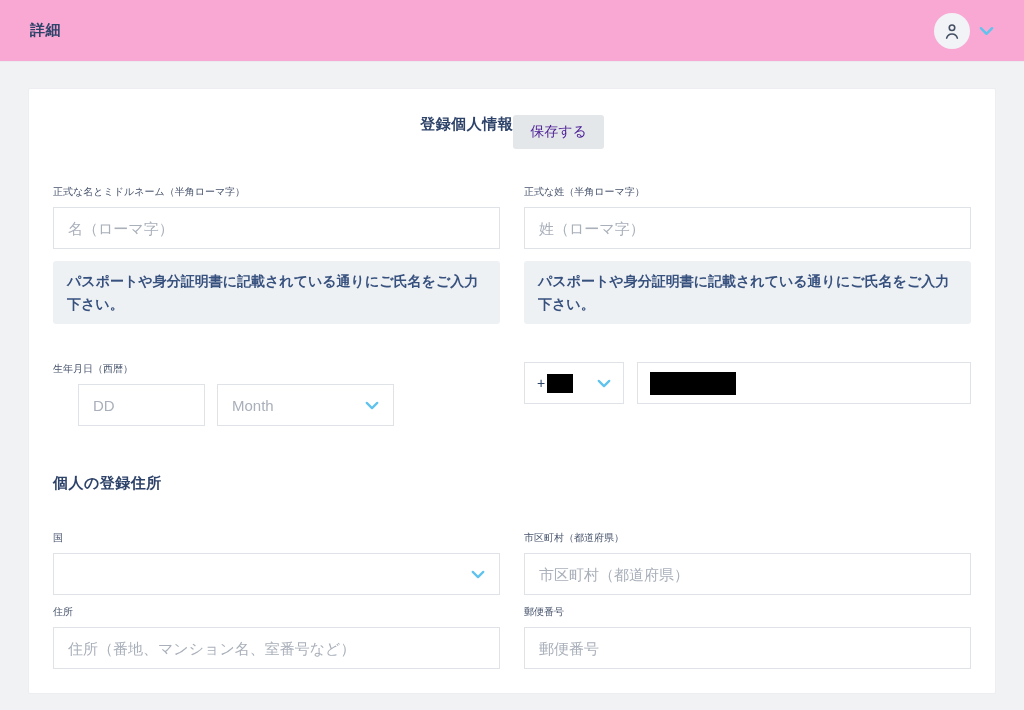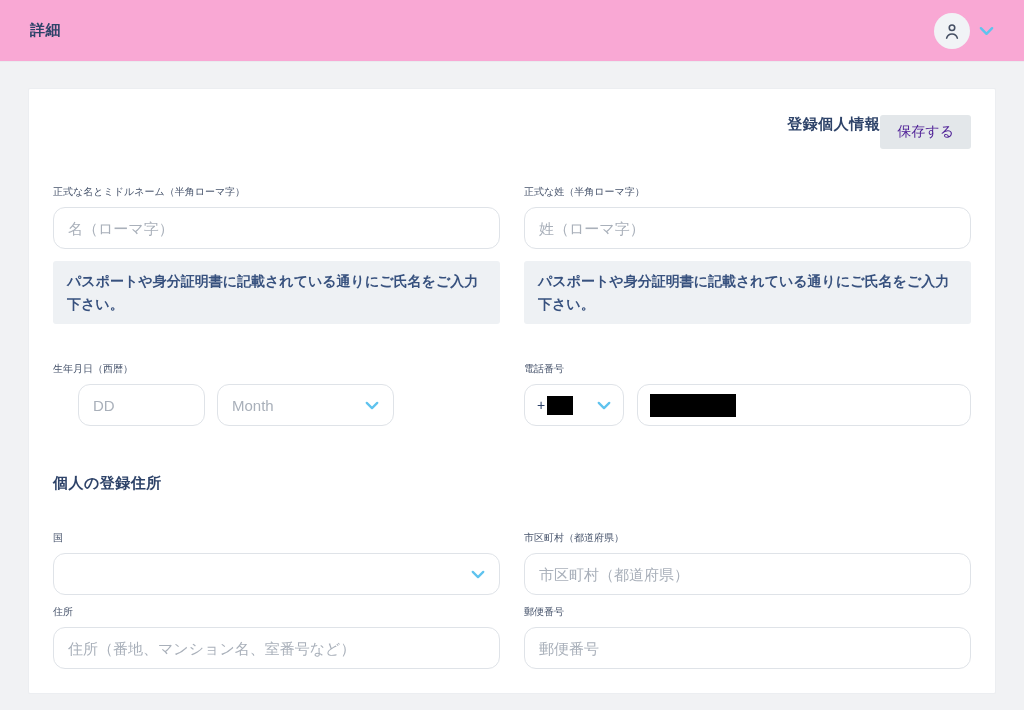--- a/index.html
+++ b/index.html
@@ -21,34 +21,34 @@
     width:36px; height:36px; border-radius:50%; background:#f1f3f6;
     display:flex; align-items:center; justify-content:center;
   }
   
   .page { padding:26px 28px 20px; }
   .card {
     background:#ffffff; border:1px solid #eceef1; border-radius:2px;
     padding:26px 24px 24px;
   }
   .card-head {
-    display:flex; align-items:flex-start; justify-content:flex-end;
+    display:flex; align-items:flex-start; justify-content:center;
     margin-bottom:36px;
   }
   .section-heading { font-size:15px; font-weight:bold; color:#2e4369; letter-spacing:.5px; }
   .save-btn {
     background:#e3e7ea; color:#4c1d95; border:none; border-radius:3px;
     font-size:14px; padding:8px 17px; cursor:default;
     font-family:inherit;
   }
   
   .grid { display:grid; grid-template-columns:1fr 1fr; column-gap:24px; }
   .field label { display:block; font-size:10px; color:#46536b; margin-bottom:8px; }
   .text-input, .input-box, .select {
-    width:100%; height:42px; border:1px solid #dfe3e8; border-radius:12px;
+    width:100%; height:42px; border:1px solid #dfe3e8; border-radius:0;
     background:#fff; font-size:15px; color:#46536b; padding:0 14px;
     font-family:inherit;
   }
   .text-input::placeholder { color:#a9b0ba; opacity:1; }
   .select {
     display:flex; align-items:center; justify-content:space-between;
     cursor:pointer;
   }
   .select .sel-text { color:#a9b0ba; font-size:15px; }
   .input-box { display:flex; align-items:center; }
@@ -118,21 +118,20 @@
           <input class="text-input dob-day" type="text" placeholder="DD" style="">
           <div class="select dob-month">
             <span class="sel-text">Month</span>
             <svg class="chev" width="14" height="9" viewBox="0 0 16 10" fill="none" stroke="#5fc3ee" stroke-width="2.6" stroke-linecap="round" stroke-linejoin="round">
               <path d="M2 2 L8 8 L14 2"></path>
             </svg>
           </div>
         </div>
       </div>
       <div class="field">
-        <label>電話番号</label>
         <div class="phone-row">
           <div class="select cc-select">
             <span class="cc-left">
               <span class="cc-plus">+</span>
               <span class="redacted cc-redacted"></span>
             </span>
             <svg class="chev" width="14" height="9" viewBox="0 0 16 10" fill="none" stroke="#5fc3ee" stroke-width="2.6" stroke-linecap="round" stroke-linejoin="round">
               <path d="M2 2 L8 8 L14 2"></path>
             </svg>
           </div>

